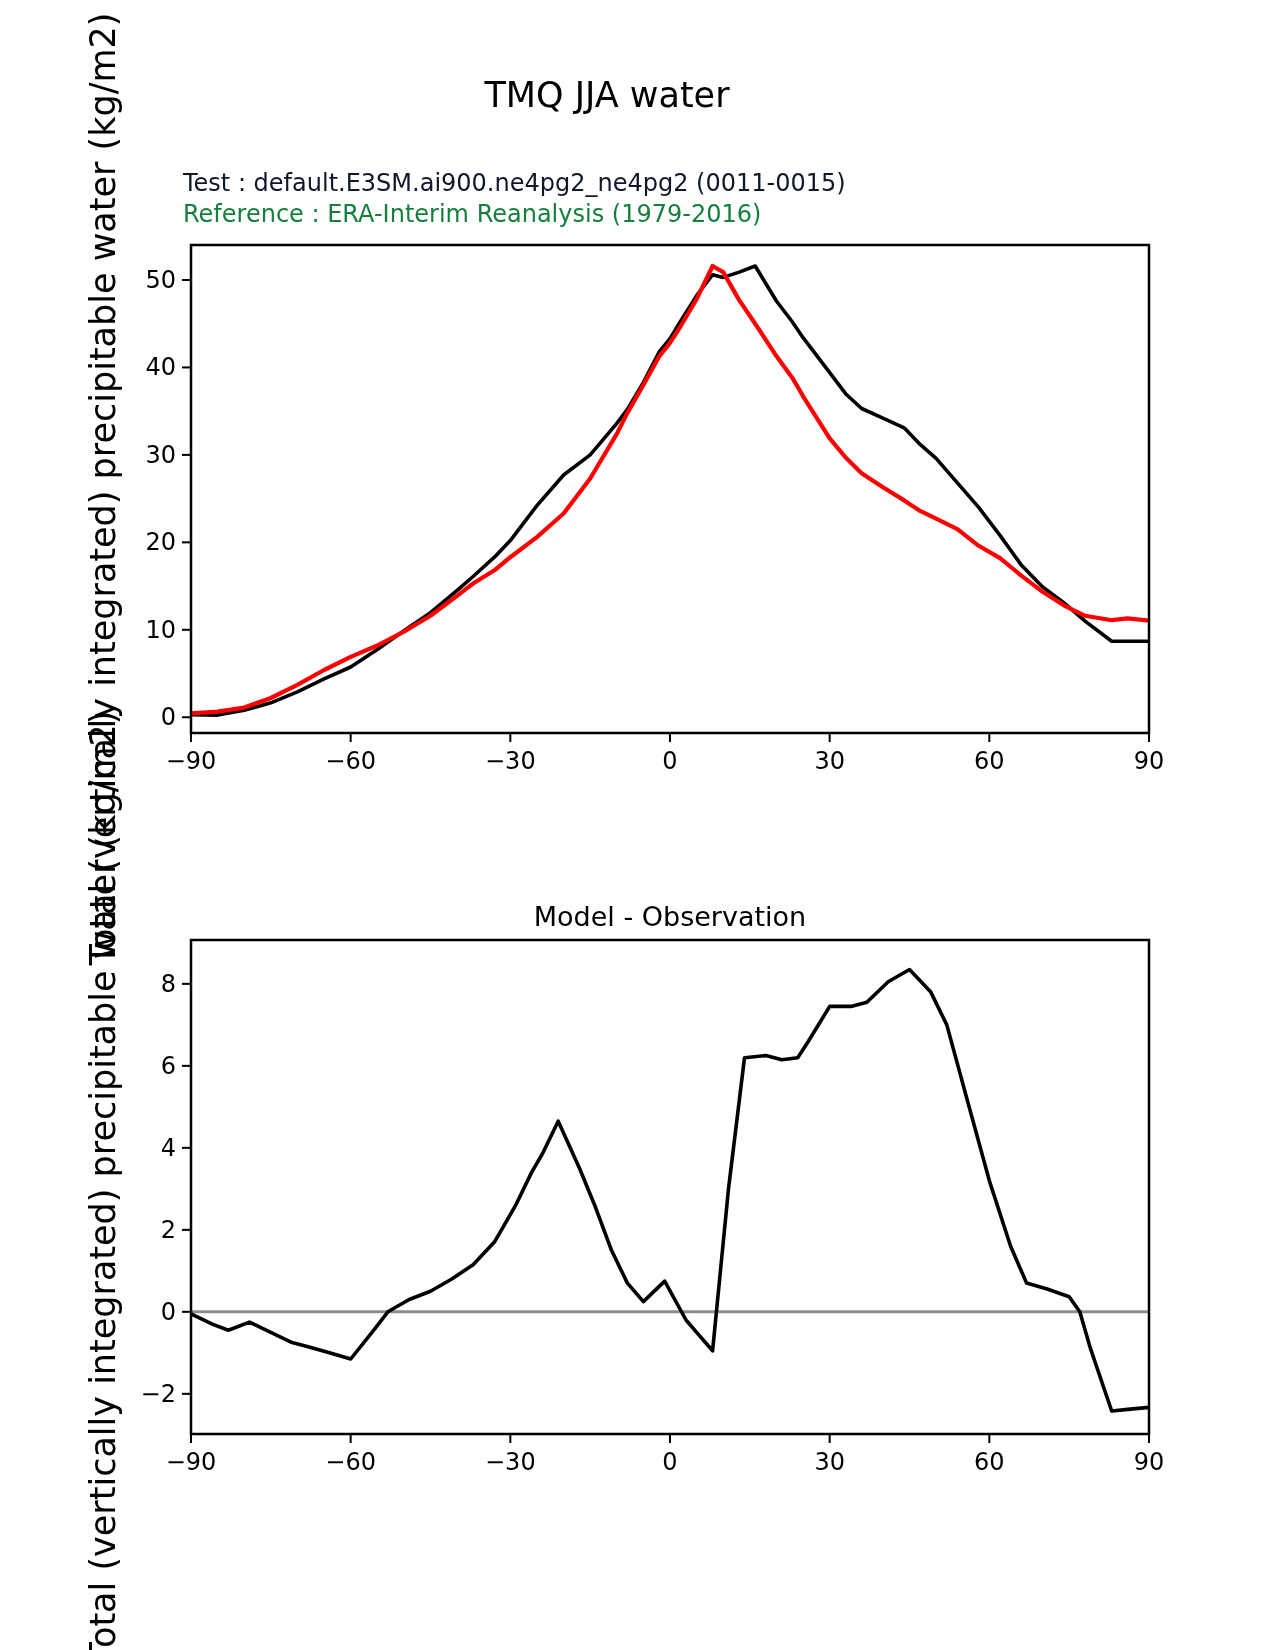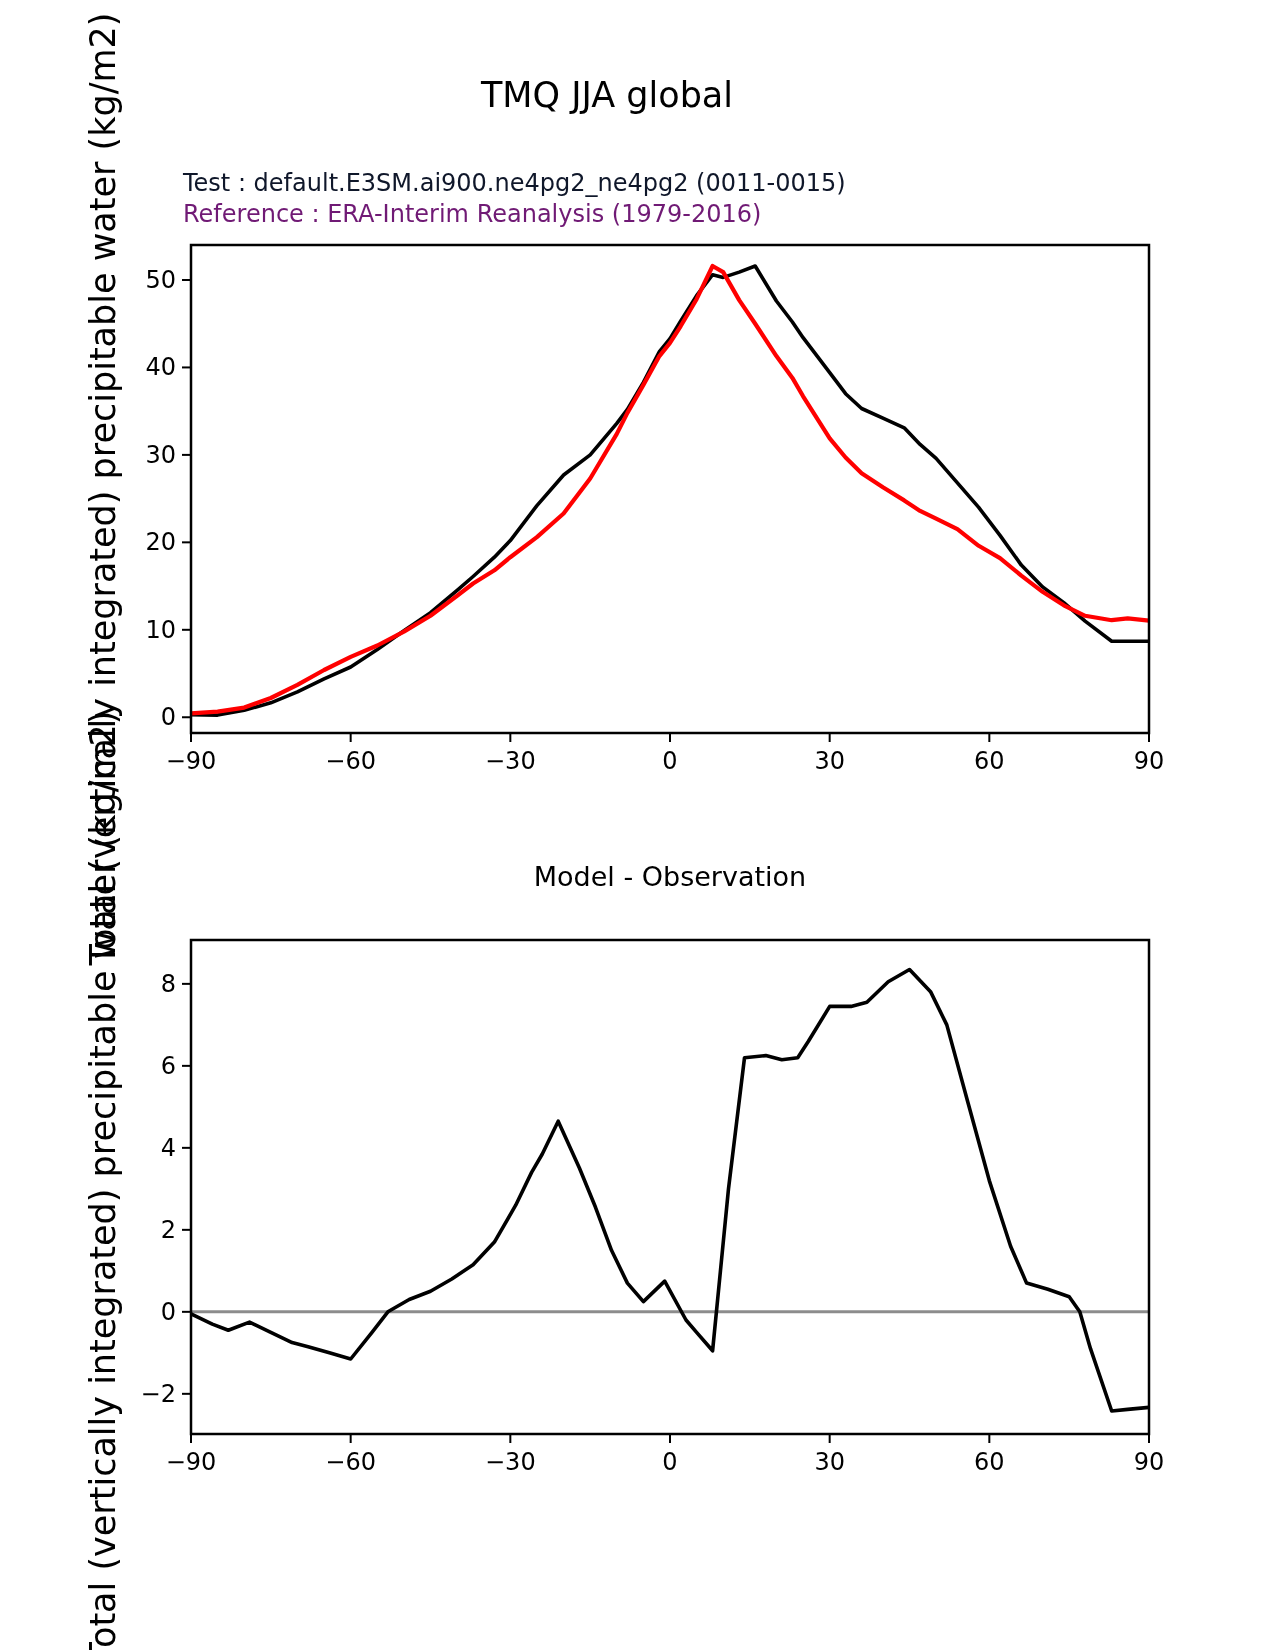--- a/index.html
+++ b/index.html
@@ -90,25 +90,25 @@
           <line x1="182" x2="191" y1="1147.8489626556016" y2="1147.8489626556016" stroke="#000" stroke-width="2"></line>
           <text x="176" y="1147.8489626556016" text-anchor="end" dominant-baseline="central" font-size="24" fill="#000" font-family="&quot;DejaVu Sans&quot;,&quot;Liberation Sans&quot;,sans-serif">4</text>
           <line x1="182" x2="191" y1="1065.8572614107884" y2="1065.8572614107884" stroke="#000" stroke-width="2"></line>
           <text x="176" y="1065.8572614107884" text-anchor="end" dominant-baseline="central" font-size="24" fill="#000" font-family="&quot;DejaVu Sans&quot;,&quot;Liberation Sans&quot;,sans-serif">6</text>
           <line x1="182" x2="191" y1="983.8655601659751" y2="983.8655601659751" stroke="#000" stroke-width="2"></line>
           <text x="176" y="983.8655601659751" text-anchor="end" dominant-baseline="central" font-size="24" fill="#000" font-family="&quot;DejaVu Sans&quot;,&quot;Liberation Sans&quot;,sans-serif">8</text>
         </g>
       </g>
     </svg>
 
-  <div class="abs ctr page-title" style="left:607px; top:95px;">TMQ JJA global</div>
+  <div class="abs ctr page-title" style="left:607px; top:95px;">TMQ JJA water</div>
 
   <div class="abs ann" id="test-line" style="left: 183px; top: 183px; color: #0f172a;">Test : default.E3SM.ai900.ne4pg2_ne4pg2 (0011-0015)</div>
 
-  <div class="abs ann" id="ref-line" style="left: 183px; top: 214px; color: #701a75; text-align: right;">Reference : ERA-Interim Reanalysis (1979-2016)</div>
+  <div class="abs ann" id="ref-line" style="left: 183px; top: 214px; color: #15803d; text-align: right;">Reference : ERA-Interim Reanalysis (1979-2016)</div>
 
   <div class="abs ylab" style="left:103px; top:489px;">Total (vertically integrated) precipitable water (kg/m2)</div>
 
-  <div class="abs ctr subtitle" style="left:670px; top:876px;">Model - Observation</div>
+  <div class="abs ctr subtitle" style="left:670px; top:916px;">Model - Observation</div>
 
   <div class="abs ylab" style="left:103px; top:1187px;">Total (vertically integrated) precipitable water (kg/m2)</div>
 
 </div>
 
 </body></html>

